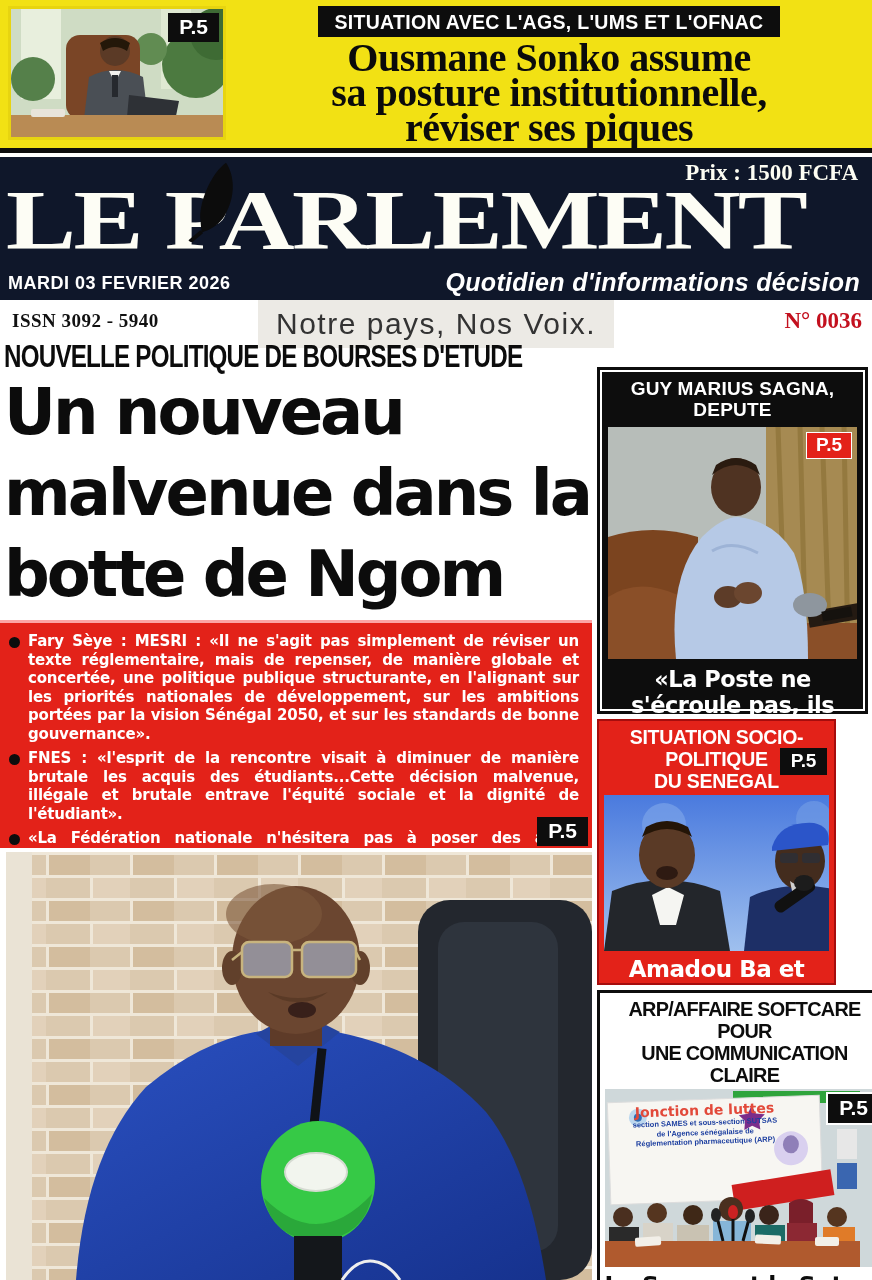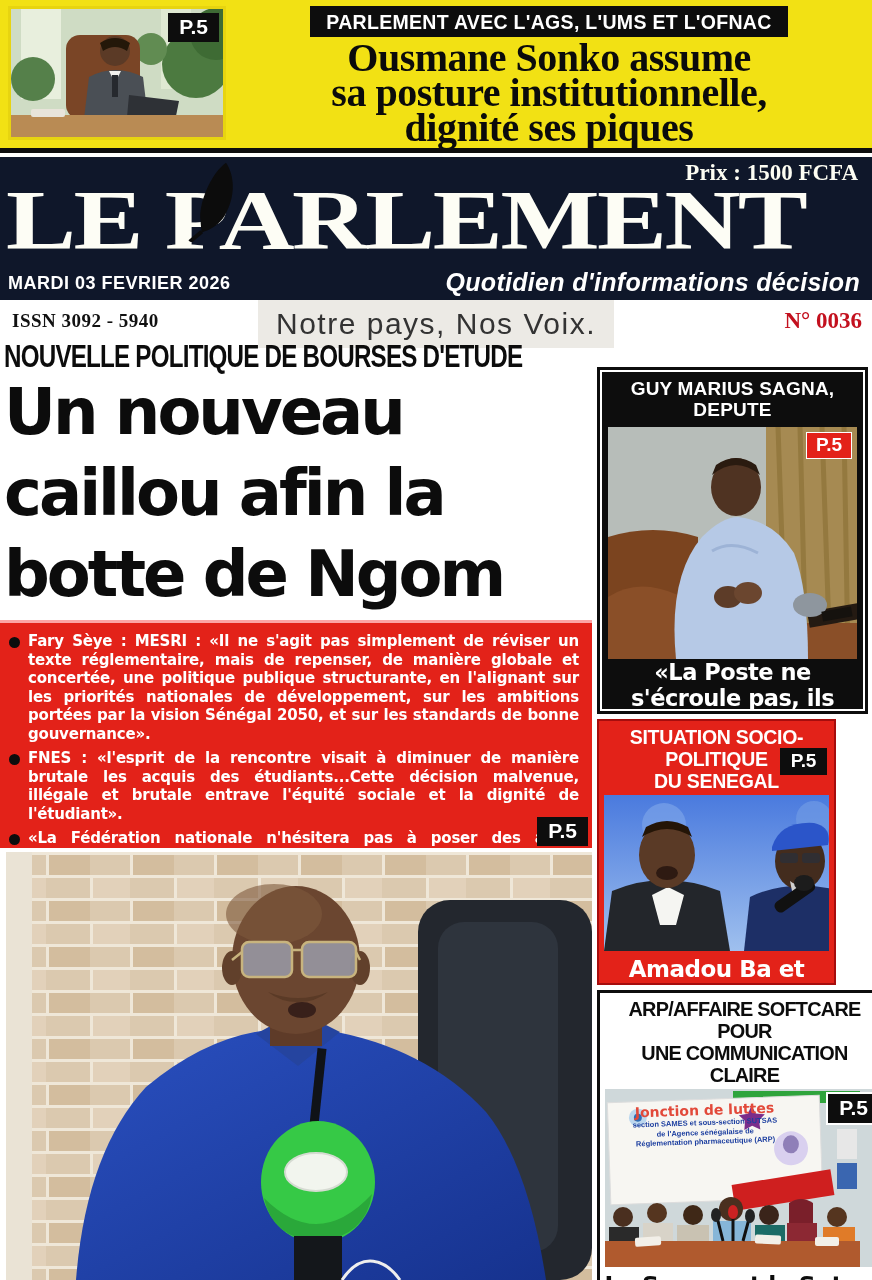--- a/index.html
+++ b/index.html
@@ -62,21 +62,21 @@
 
   
   .box1{position:absolute;left:597px;top:367px;width:271px;height:347px;box-sizing:border-box;
         border:3px solid #0d0d0d;background:#fff;padding:2px;}
   .box1-inner{width:100%;height:100%;background:#0d0d0d;position:relative;box-sizing:border-box;}
   .box1-header{color:#fff;text-align:center;font:700 19px/1.1 "Liberation Sans",sans-serif;
                padding:7px 2px 6px;letter-spacing:.2px;}
   .box1-photo{position:relative;margin:0 6px;height:232px;overflow:hidden;background:#b7bdb9;}
   .box1-photo .badge{position:absolute;top:5px;right:5px;}
   .box1-caption{color:#fff;text-align:center;font:700 22.5px/26px "DejaVu Sans",sans-serif;
-                letter-spacing:-.5px;padding-top:0;}
+                letter-spacing:-.5px;padding-top:7px;}
 
   .box2{position:absolute;left:597px;top:719px;width:239px;height:266px;box-sizing:border-box;
         background:#e32219;border:2px solid #a60d0d;padding:5px;}
   .box2-header{position:relative;color:#fff;text-align:center;
                font:700 19.5px/22px "Liberation Sans",sans-serif;letter-spacing:-.3px;}
   .box2-header .badge{position:absolute;right:2px;top:22px;font-size:19px;}
   .box2-photo{margin-top:3px;height:156px;overflow:hidden;background:#4a7ade;}
   .box2-caption{color:#fff;text-align:center;font:700 23px/26px "DejaVu Sans",sans-serif;
                 letter-spacing:-.5px;margin-top:5px;}
 
@@ -113,25 +113,25 @@
         <path d="M72,118 L78,68 Q104,54 132,68 L138,118 Z" fill="#4a4f55"></path>
         <path d="M98,62 L104,74 L110,62 Z" fill="#f2f2ee"></path>
         <rect x="101" y="66" width="6" height="22" fill="#26292e"></rect>
         <path d="M118,86 L168,92 L164,112 L116,108 Z" fill="#2e3136"></path>
         <rect x="0" y="106" width="212" height="22" fill="#b98b54"></rect>
         <rect x="20" y="100" width="34" height="8" rx="2" fill="#e8e4da"></rect>
       </svg>
       <span class="badge" style="position:absolute;top:4px;right:4px;">P.5</span>
     </div>
     <div class="tb-right">
-      <div class="tb-kicker">PARLEMENT AVEC L'AGS, L'UMS ET L'OFNAC</div>
+      <div class="tb-kicker">SITUATION AVEC L'AGS, L'UMS ET L'OFNAC</div>
       <div class="tb-headline">
         <div>Ousmane Sonko assume</div>
         <div>sa posture institutionnelle,</div>
-        <div>dignité ses piques</div>
+        <div>réviser ses piques</div>
       </div>
     </div>
   </section>
   <div class="banner-rule"></div>
 
   <header class="masthead">
     <div class="price">Prix : 1500 FCFA</div>
     <div class="mast-title">LE PARLEMENT</div>
     <svg class="quill" viewBox="0 0 58 86">
       <path d="M36,2 C46,12 52,32 44,54 C40,64 33,70 27,73 L24,75 L20,60 C17,42 24,14 36,2 Z" fill="#0c0c0c"></path>
@@ -143,21 +143,21 @@
 
   <div class="info-bar">
     <span class="issn">ISSN 3092 - 5940</span>
     <span class="slogan">Notre pays, Nos Voix.</span>
     <span class="issue">N° 0036</span>
   </div>
 
   <div class="lead-kicker">NOUVELLE POLITIQUE DE BOURSES D'ETUDE</div>
   <div class="lead-headline">
     <div>Un nouveau</div>
-    <div>caillou afin la</div>
+    <div>malvenue dans la</div>
     <div>botte de Ngom</div>
   </div>
 
   <div class="red-box">
     <div class="bullet">
       <span class="dot"></span>
       <p>Fary Sèye : MESRI : «Il ne s'agit pas simplement de réviser un texte réglementaire, mais de repenser, de manière globale et concertée, une politique publique structurante, en l'alignant sur les priorités nationales de développement, sur les ambitions portées par la vision Sénégal 2050, et sur les standards de bonne gouvernance».</p>
     </div>
     <div class="bullet">
       <span class="dot"></span>

